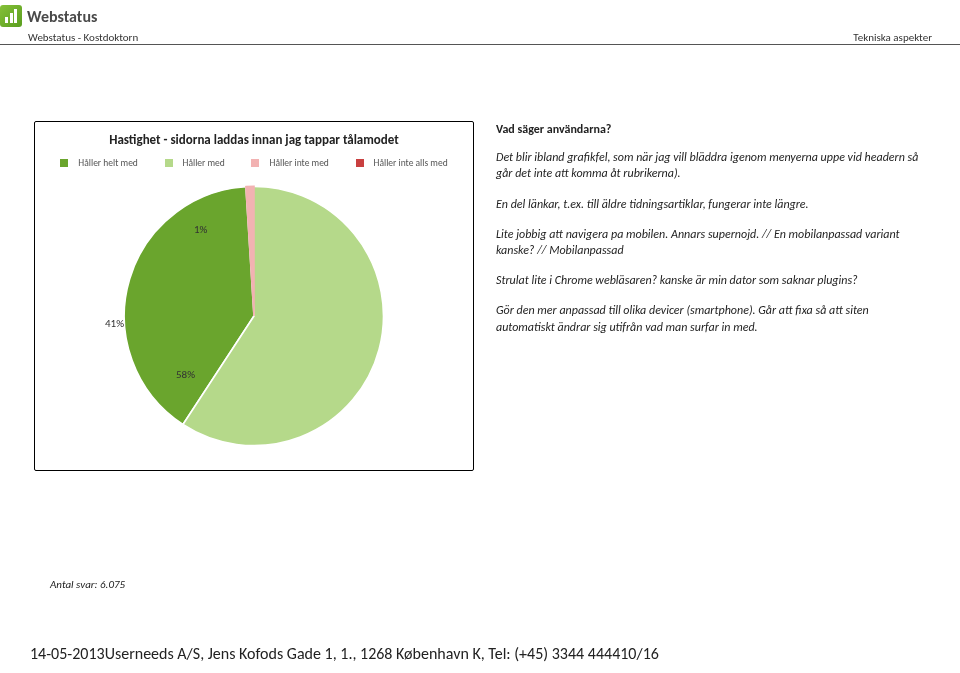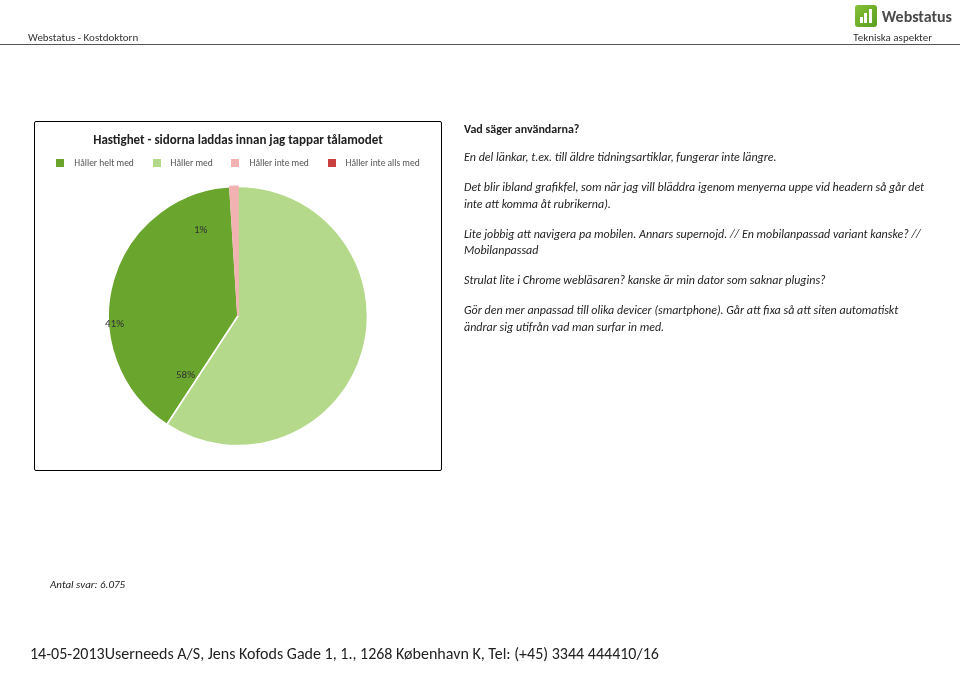--- a/index.html
+++ b/index.html
@@ -7,23 +7,23 @@
       font-family: Calibri, Arial, sans-serif;
       width: 960px;
       height: 673px;
       background: #fff;
       position: relative;
       color: #222;
       font-size: 12px;
     }
     .top-header {
       display: flex;
-      justify-content: flex-end;
+      justify-content: flex-start;
       align-items: center;
-      padding: 5px 8px 4px;
+      padding: 5px 0 4px;
     }
     .logo {
       display: flex;
       align-items: center;
       gap: 5px;
     }
     .logo-box {
       width: 22px; height: 22px;
       background: linear-gradient(135deg,#85c038,#5a9e1f);
       border-radius: 3px;
@@ -48,21 +48,21 @@
       margin-bottom: 76px;
     }
     .content {
       display:flex;
       padding: 0 34px;
       gap: 22px;
     }
     .chart-panel {
       border:1px solid #000;
       border-radius: 2px;
-      width: 408px;
+      width: 440px;
       height: 350px;
       padding: 10px 14px 10px 14px;
       position:relative;
     }
     .chart-title {
       font-weight:bold;
       font-size:13px;
       text-align:center;
       margin-bottom:10px;
       color:#222;
@@ -172,22 +172,22 @@
         <path d="M50,50 L47,2.1 A48,48 0 0,1 50,2 Z" fill="#f2b2b2" stroke="#f2b2b2" stroke-width="0.6"></path>
       </svg>
       <div class="pie-label" style="left:56px;top:136px">41%</div>
       <div class="pie-label" style="left:127px;top:187px">58%</div>
       <div class="pie-label" style="left:145px;top:42px">1%</div>
     </div>
   </div>
 
   <div class="right-text">
     <div class="heading">Vad säger användarna?</div>
+    <p>Det blir ibland grafikfel, som när jag vill bläddra igenom menyerna uppe vid headern så går det inte att komma åt rubrikerna).</p>
     <p>En del länkar, t.ex. till äldre tidningsartiklar, fungerar inte längre.</p>
-    <p>Det blir ibland grafikfel, som när jag vill bläddra igenom menyerna uppe vid headern så går det inte att komma åt rubrikerna).</p>
     <p>Lite jobbig att navigera pa mobilen. Annars supernojd. // En mobilanpassad variant kanske? // Mobilanpassad</p>
     <p>Strulat lite i Chrome webläsaren? kanske är min dator som saknar plugins?</p>
     <p>Gör den mer anpassad till olika devicer (smartphone). Går att fixa så att siten automatiskt ändrar sig utifrån vad man surfar in med.</p>
   </div>
 </div>
 
 <div class="footer-note">Antal svar: 6.075</div>
 
 <div class="footer">
   <span>14-05-2013</span>

